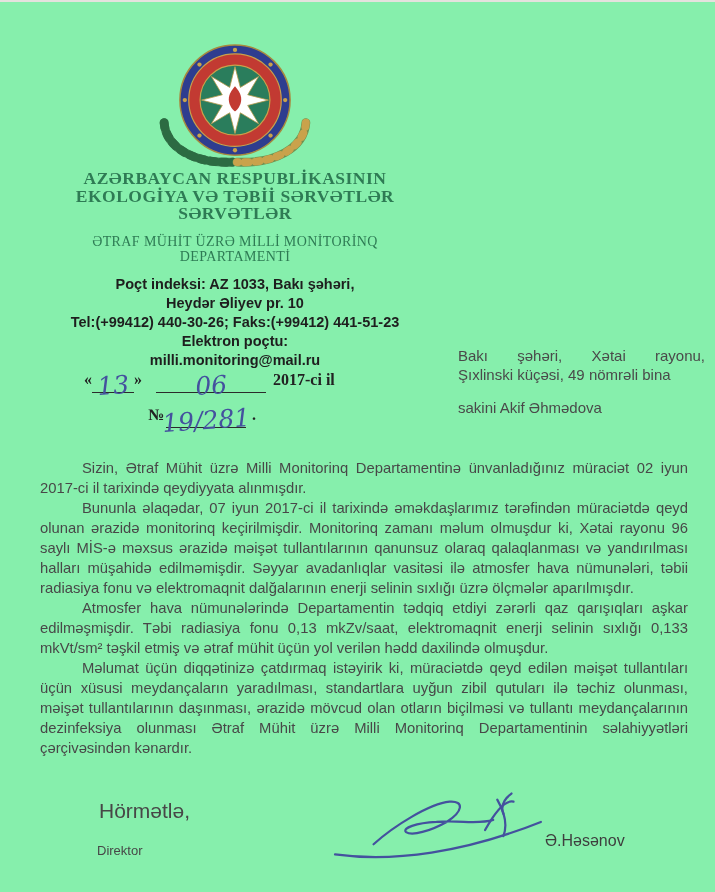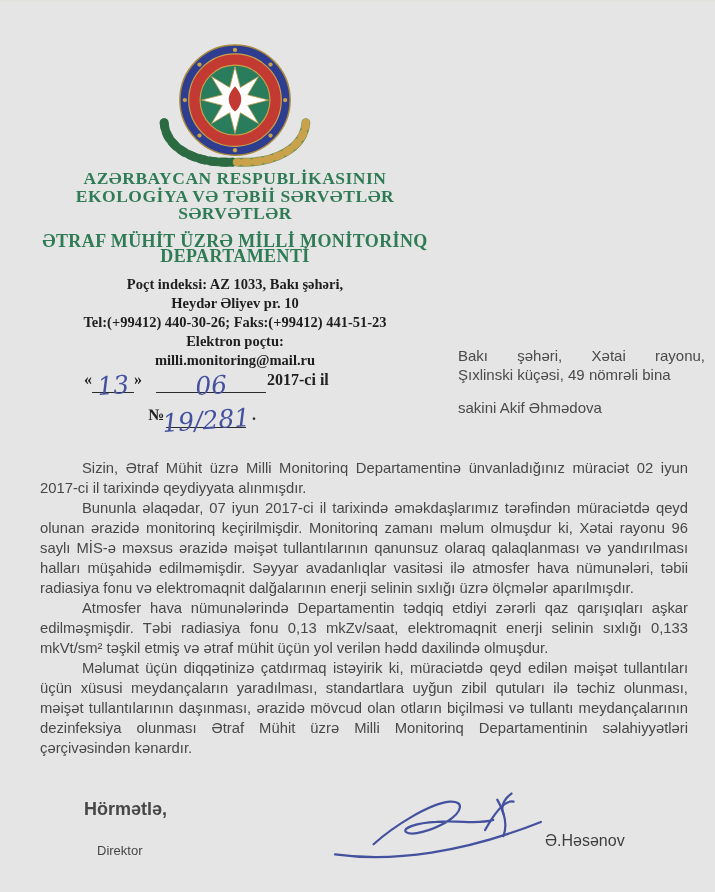--- a/index.html
+++ b/index.html
@@ -1,38 +1,38 @@
 <!DOCTYPE html>
 <html><head>
 <meta charset="utf-8">
 <style>
   html,body { margin:0; padding:0; background:#ffffff; }
   .page {
     position:relative; width:715px; height:892px;
-    background:#e5e5e5; overflow:hidden;
+    background:#86efac; overflow:hidden;
     font-family:"Liberation Sans", sans-serif; color:#454545;
   }
   .page::before {
     content:""; position:absolute; top:0; left:0; right:0; height:2px;
     background:#e4e2de;
   }
 
   
   .letterhead { position:absolute; left:25px; top:44px; width:420px; text-align:center; }
   .emblem { display:block; margin:0 auto 2px auto; }
   .ministry {
     font-family:"Liberation Serif", serif; font-weight:bold;
     color:#2e7b54; font-size:17.5px; line-height:17.5px; letter-spacing:0.5px;
   }
   .department {
-    margin-top:11px; font-family:"Liberation Serif", serif; font-weight:bold;
-    color:#2e7b54; font-size:18px; line-height:15px; letter-spacing:0.4px;
+    margin-top:11px; font-family:"Liberation Serif", serif; font-weight:normal;
+    color:#2e7b54; font-size:14px; line-height:15px; letter-spacing:0.4px;
   }
   .contact {
-    margin-top:11px; font-family:Liberation Serif, serif; font-weight:bold;
+    margin-top:11px; font-family:Liberation Sans, sans-serif; font-weight:bold;
     color:#1e1e1e; font-size:14.5px; line-height:19px;
   }
 
   
   .ref-row {
     position:absolute; left:84px; top:366px;
     font-family:"Liberation Serif", serif; font-weight:bold;
     font-size:16px; color:#222; white-space:nowrap;
   }
   .num-row {
@@ -45,40 +45,40 @@
     border-bottom:1.6px solid #2b2b2b; height:26px; vertical-align:-5px;
   }
   .blank.day { width:42px; }
   .blank.month { width:110px; margin-left:14px; }
   .blank.number { width:80px; margin-left:2px; }
   .hand {
     font-family:"DejaVu Serif", serif; font-style:italic; font-weight:normal;
     color:#44519e; font-size:25px; line-height:20px;
     transform:rotate(-4deg) translateY(4px);
   }
-  .year { margin-left:1px; }
+  .year { margin-left:7px; }
   .dot { margin-left:6px; }
 
   
   .recipient {
     position:absolute; left:458px; top:346px; width:247px;
     font-size:15px; line-height:19px; color:#4a4a4a;
   }
   .recipient .just { text-align:justify; text-align-last:justify; }
   .recipient .resident { margin-top:14px; }
 
   
   .body-text {
     position:absolute; left:40px; top:458px; width:648px;
     font-size:14.8px; line-height:20px; text-align:justify; color:#484848;
   }
   .body-text p { margin:0; text-indent:42px; }
 
   
-  .salutation { position:absolute; left:84px; top:799px; font-size:18px; color:#474747;font-weight:bold; }
+  .salutation { position:absolute; left:99px; top:799px; font-size:21px; color:#474747; }
   .title      { position:absolute; left:97px; top:843px; font-size:13px; color:#474747; }
   .sig-svg    { position:absolute; left:333px; top:791px; }
   .sig-name   { position:absolute; left:545px; top:832px; font-size:16px; color:#3e3e3e; }
 </style>
 </head>
 <body>
 
 <div class="page">
 
   <header class="letterhead">

